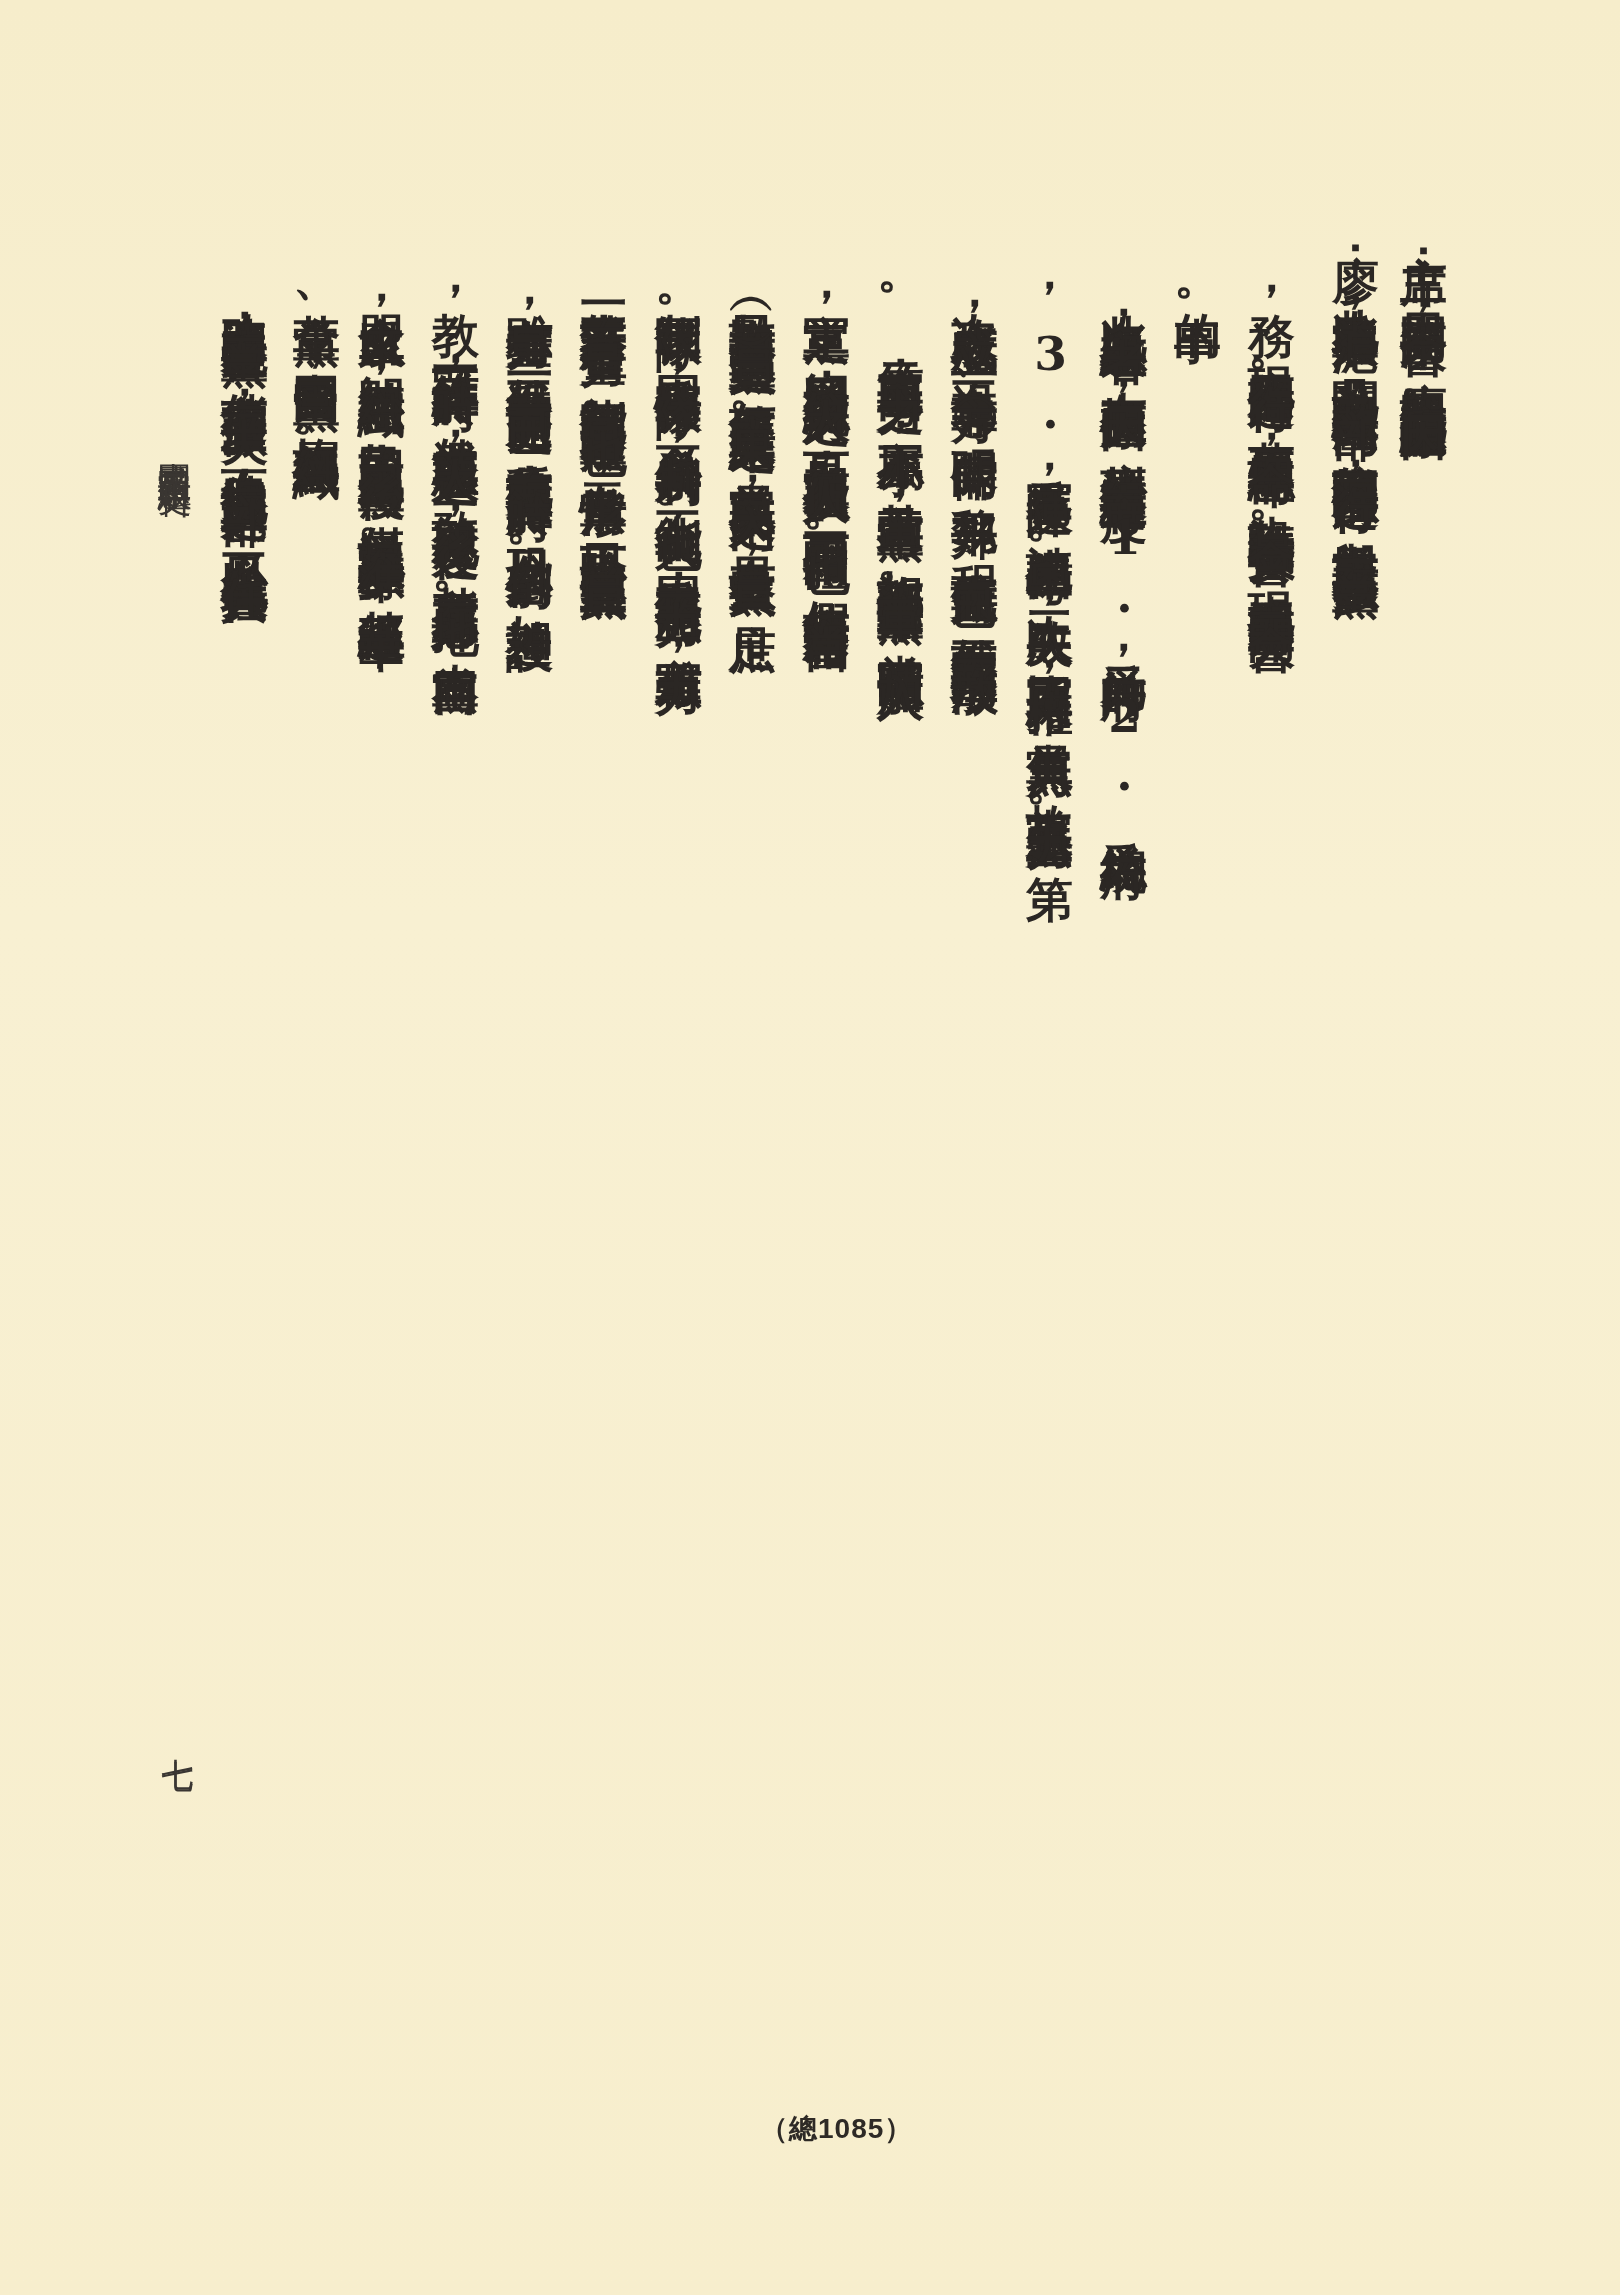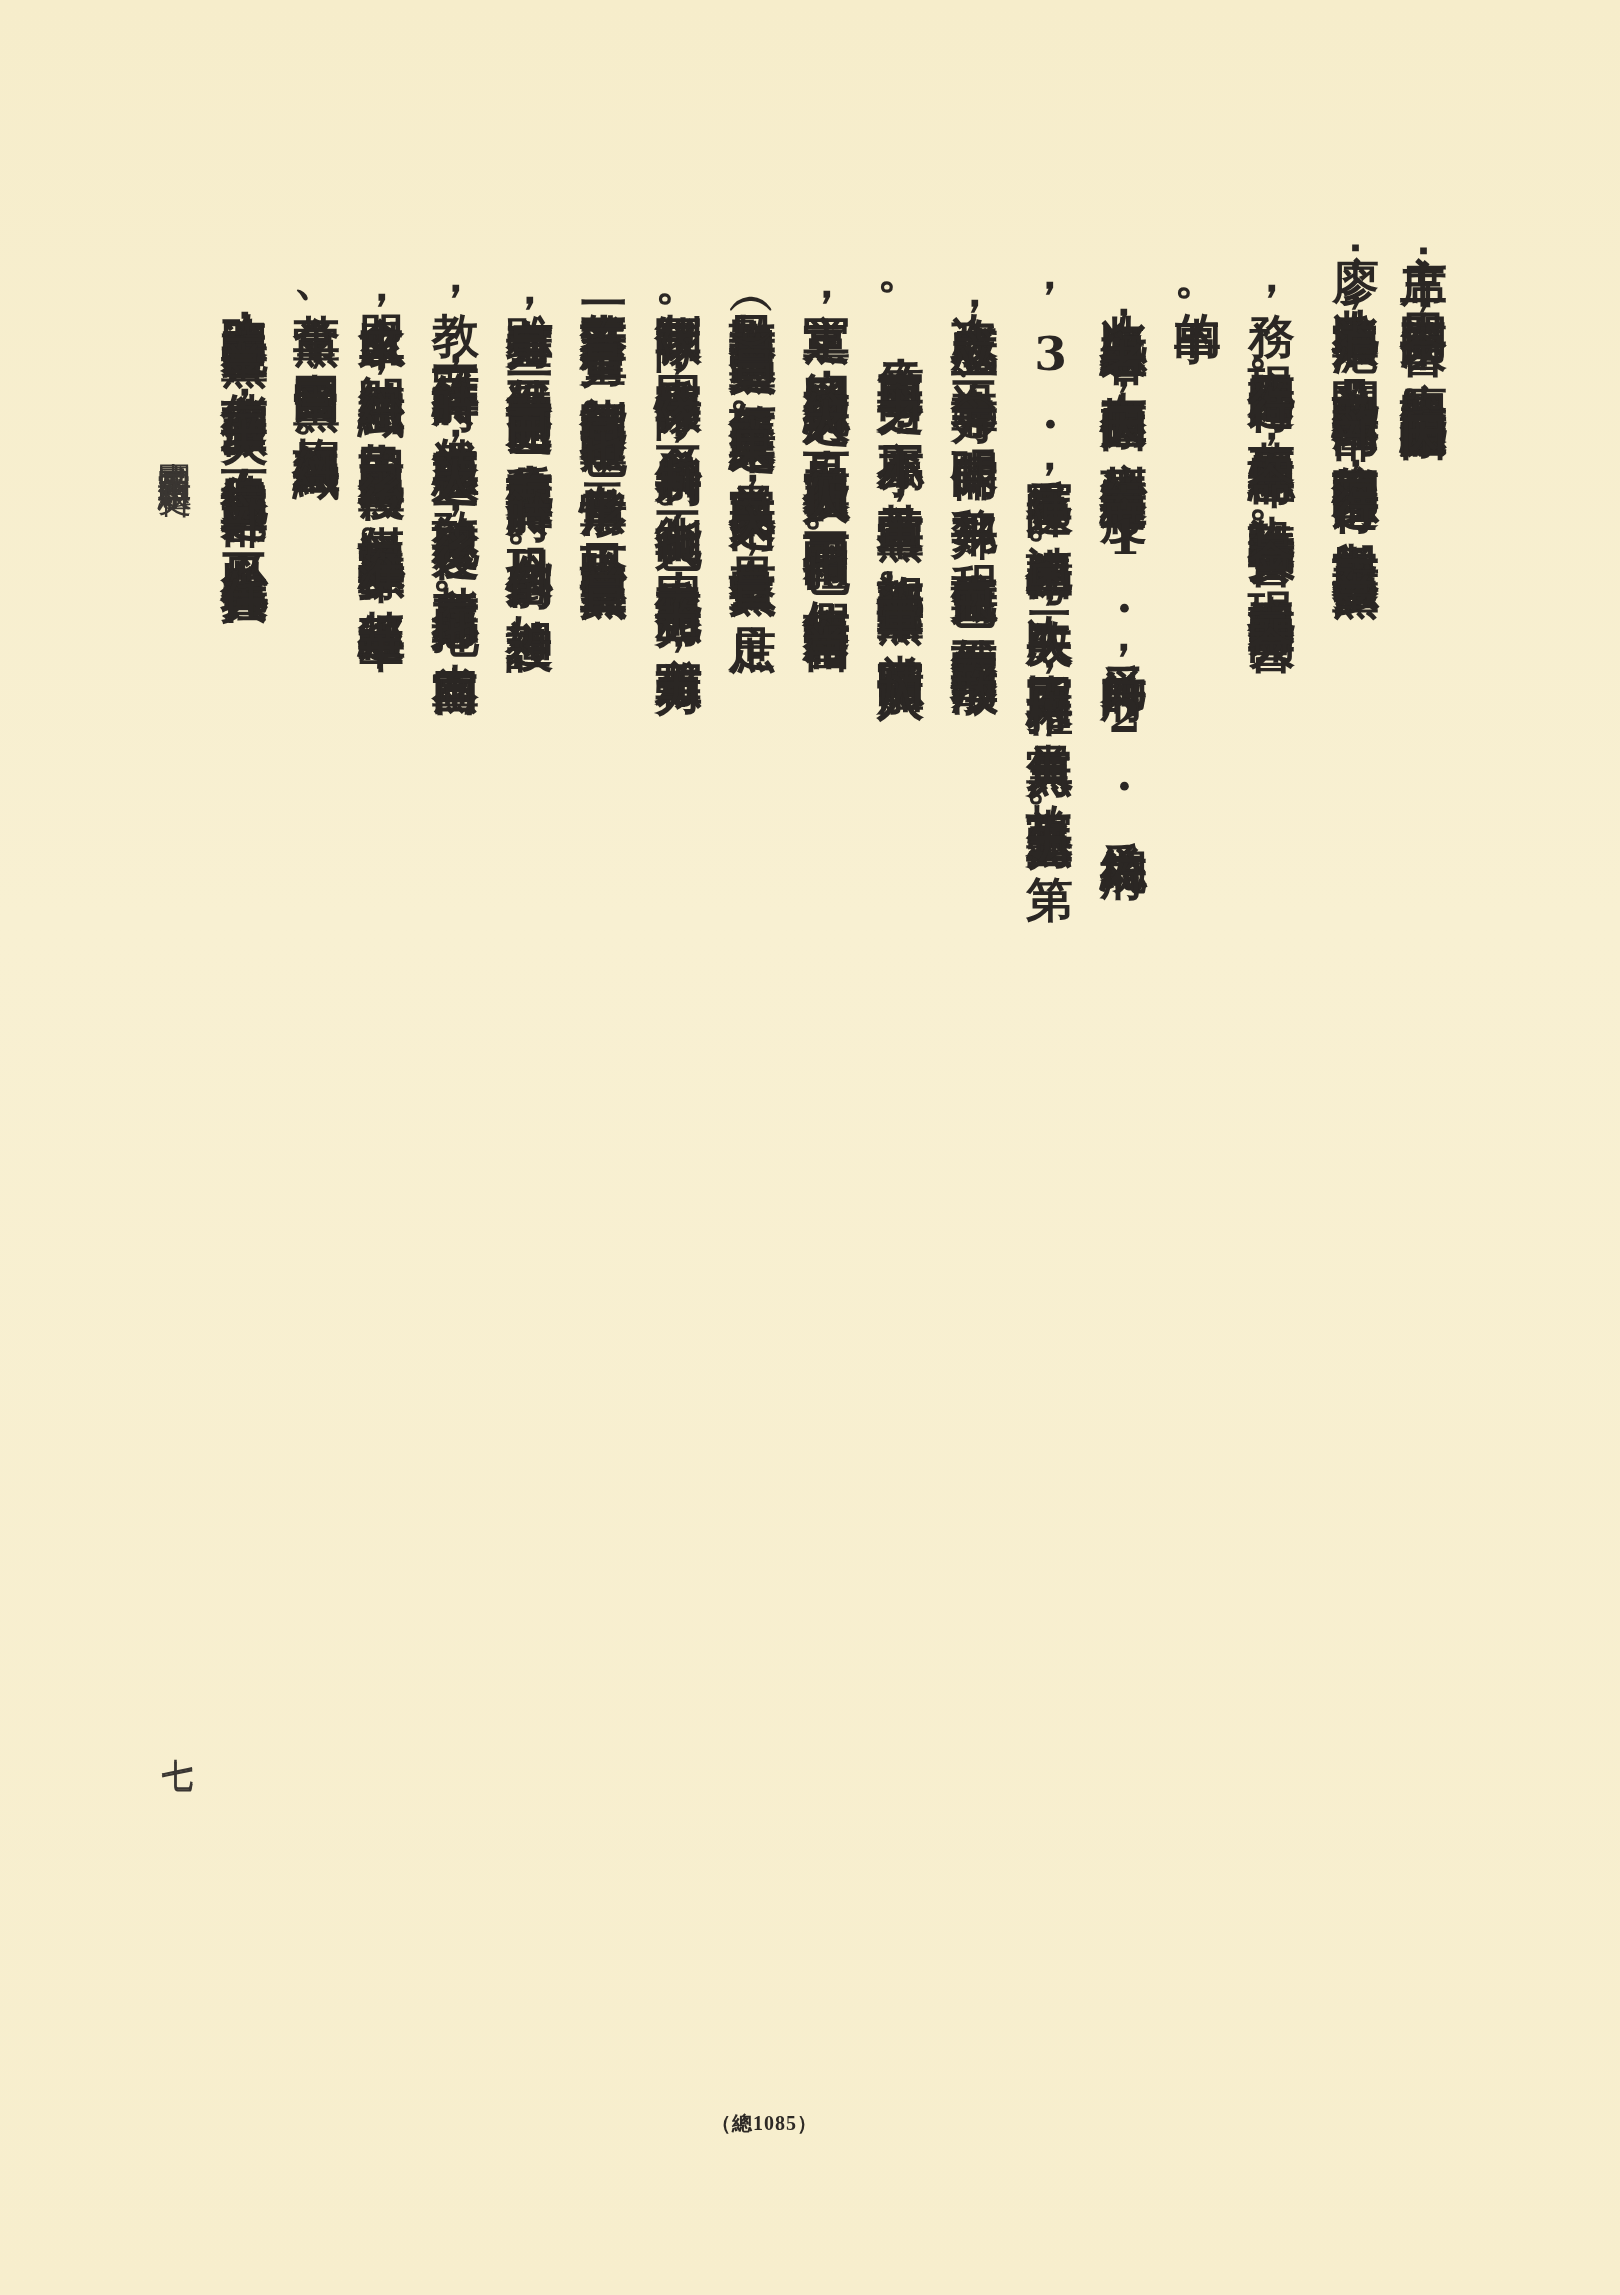--- a/index.html
+++ b/index.html
@@ -47,27 +47,27 @@
     writing-mode: vertical-rl;
     text-orientation: upright;
     font-size: 32px;
     letter-spacing: 1.9px;
     color: #3a3632;
     left: 156px;
     top: 1733px;
   }
   .total-page {
     position: absolute;
-    left: 711px;
+    left: 760px;
     top: 2110px;
-    font-size: 20px;
+    font-size: 28px;
     font-weight: bold;
     color: #2e2a26;
     letter-spacing: 1px;
-    font-family: Liberation Serif, serif;
+    font-family: Liberation Sans, sans-serif;
   }
 </style>
 </head>
 <body>
 
 <div class="page">
 
   <div class="col" style="left:1394px; top:217px;">主席：本日開第十次會，廖先生說明此次應該改組原因。</div>
   <div class="col" style="left:1326px; top:217px;">廖：此次爲黨事來滬，凡關於黨之改組及淸釐內部，俾機關可以圓滑進行，與黨員人人皆可以參預黨</div>
   <div class="col" style="left:1242px; top:276px;">務，現廣州已開始進行。蓋廣州正奉總理命，先設臨時執行委員會。現來滬與商明年正月開大會</div>

